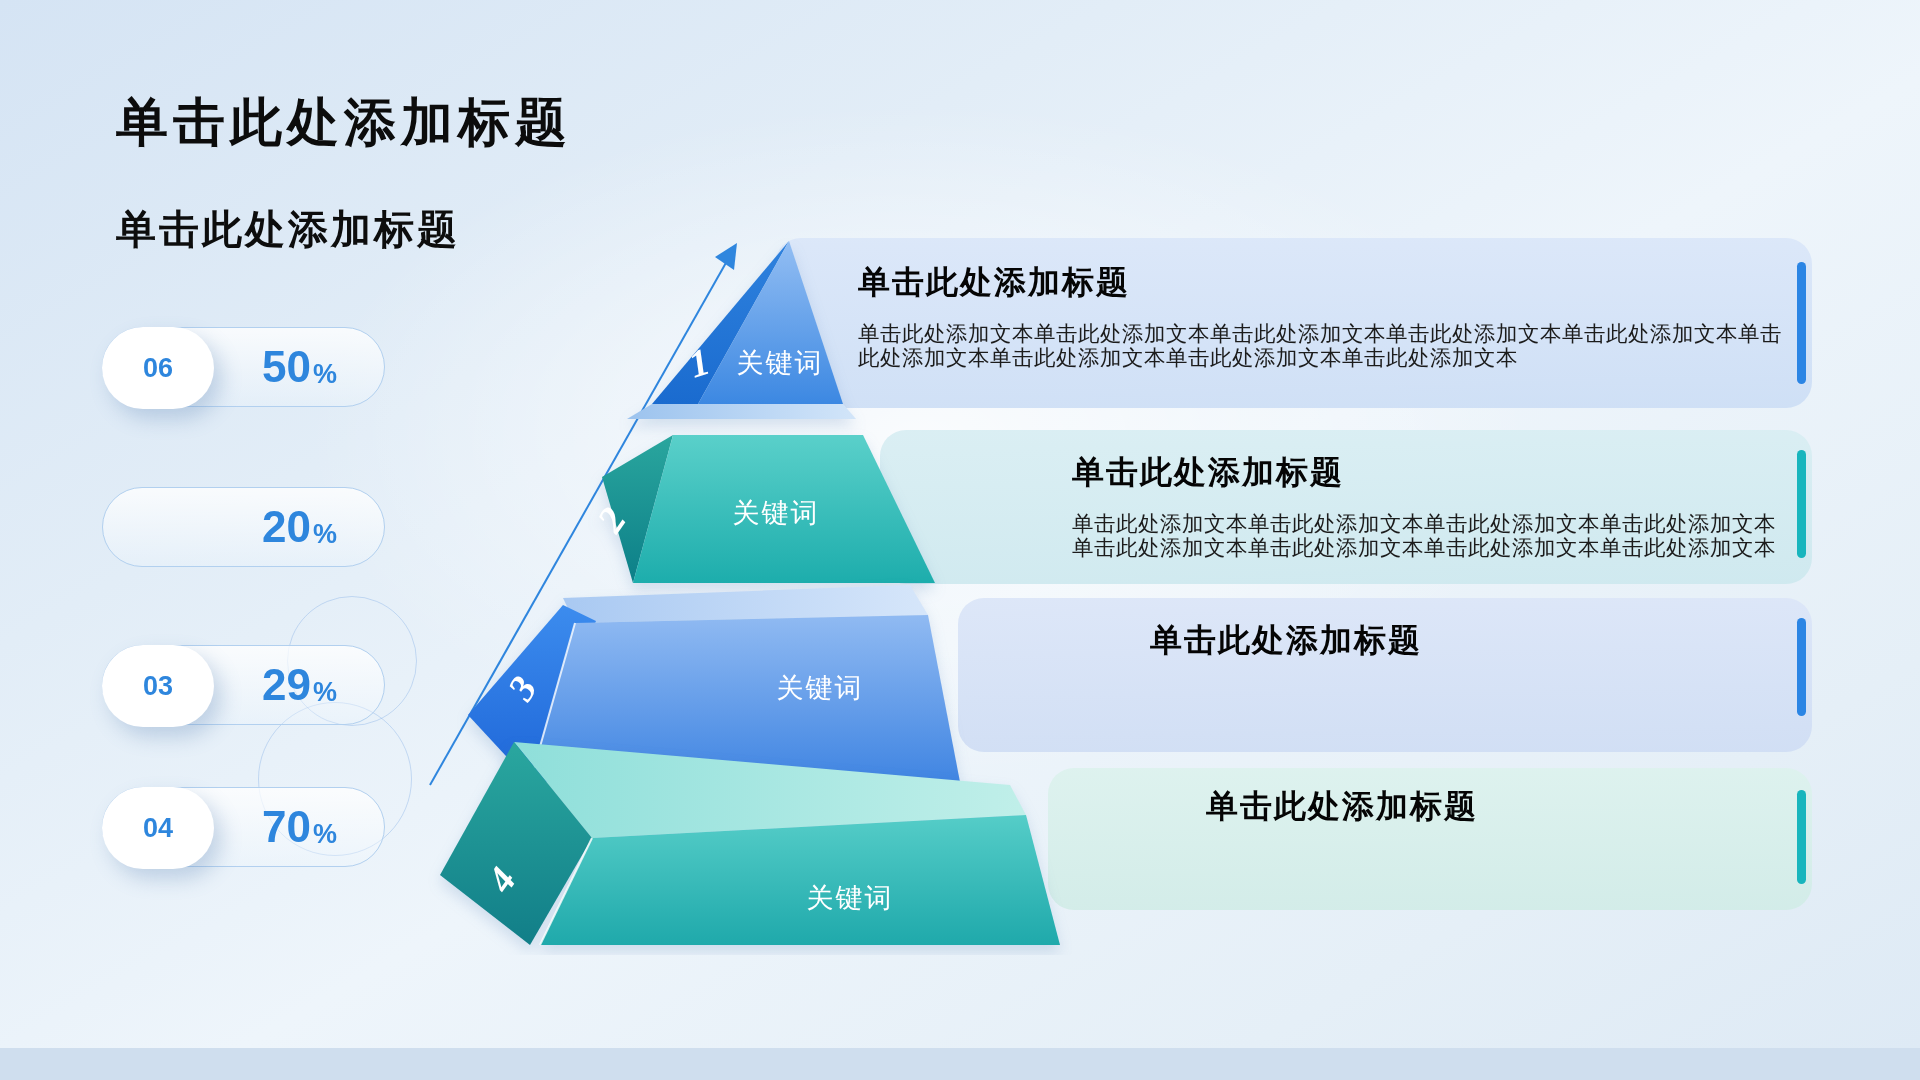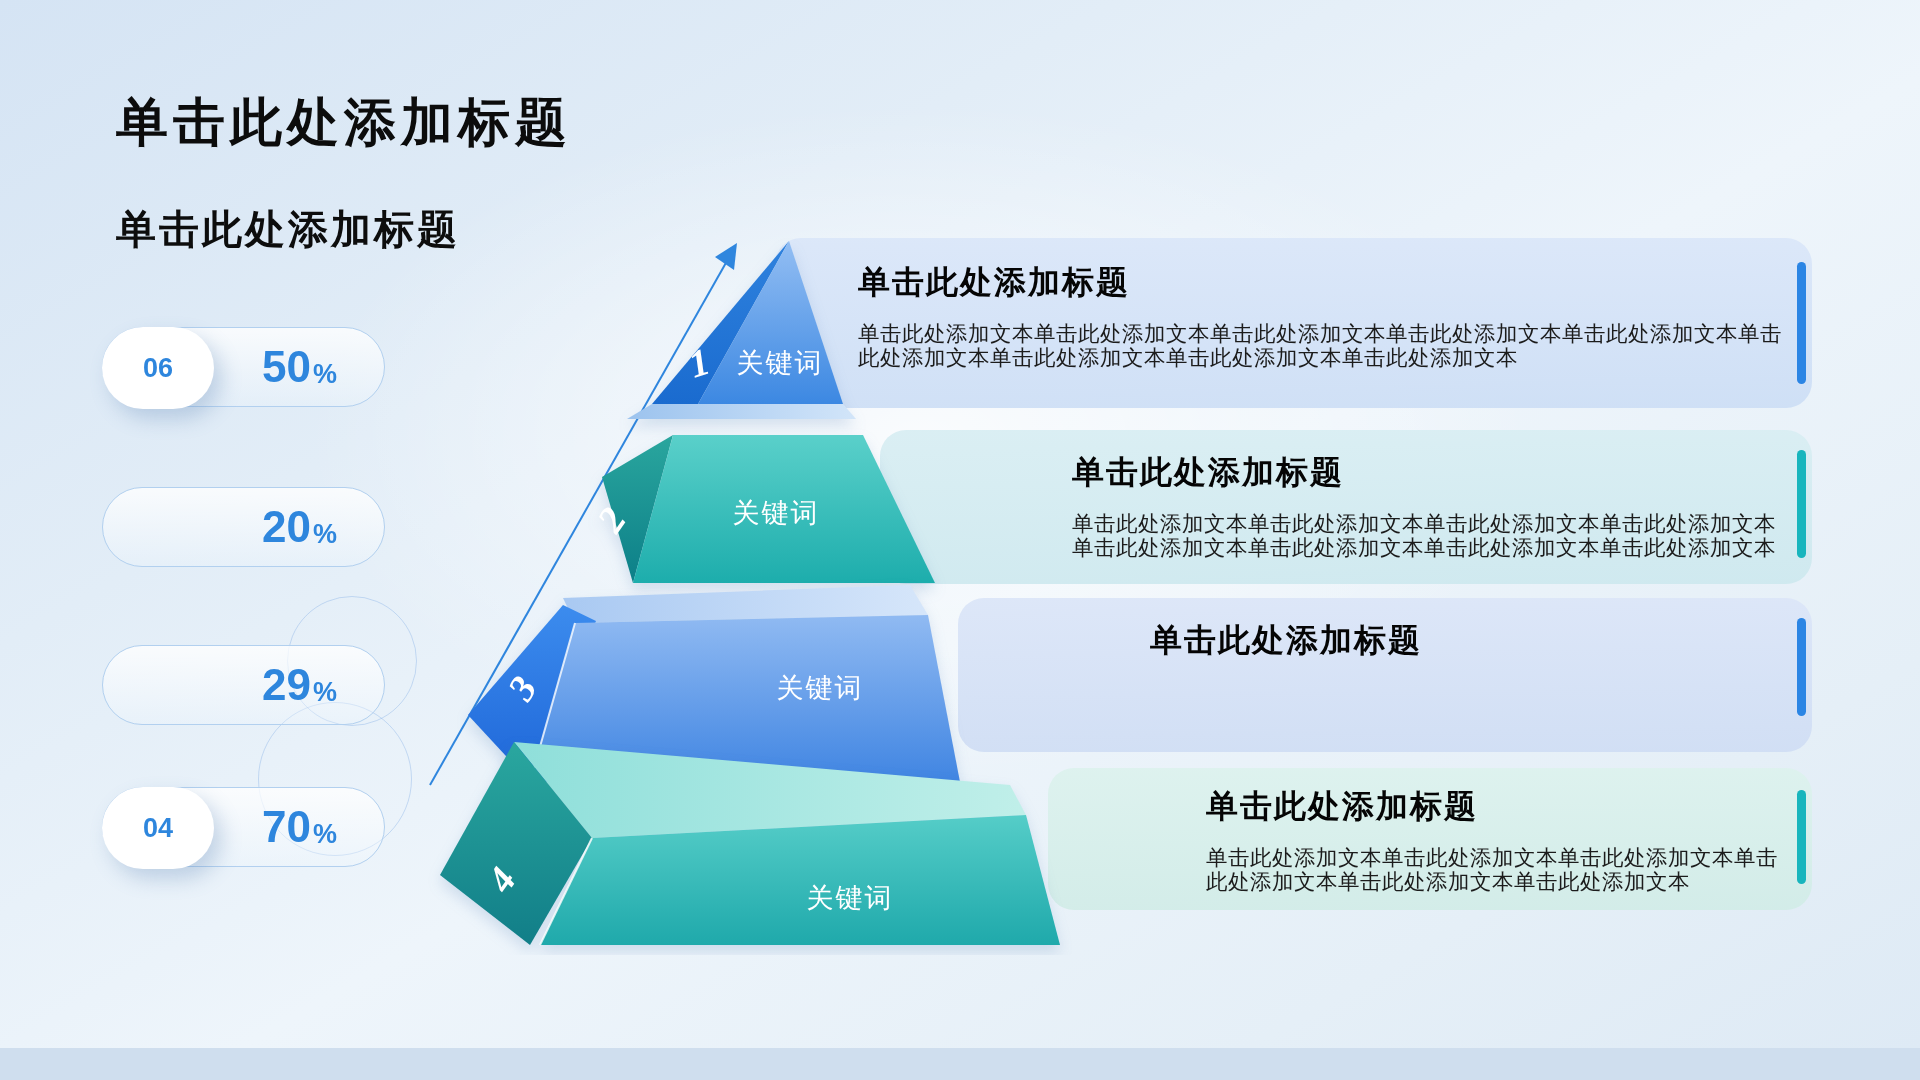--- a/index.html
+++ b/index.html
@@ -72,20 +72,23 @@
         <span class="unit">%</span>
       </div>
   </div>
   <div class="pill p2">
     <div class="val">
         <span class="num">20</span>
         <span class="unit">%</span>
       </div>
   </div>
   <div class="pill p3">
+    <div class="badge">
+        <span>03</span>
+      </div>
     <div class="val">
         <span class="num">29</span>
         <span class="unit">%</span>
       </div>
   </div>
   <div class="pill p4">
     <div class="badge">
         <span>04</span>
       </div>
     <div class="val">
@@ -106,21 +109,20 @@
     <h3>单击此处添加标题</h3>
     <p>单击此处添加文本单击此处添加文本单击此处添加文本单击此处添加文本单击此处添加文本单击此处添加文本单击此处添加文本单击此处添加文本</p>
     <span class="bar"></span>
   </section>
   <section class="card c3">
     <h3>单击此处添加标题</h3>
     <span class="bar"></span>
   </section>
   <section class="card c4">
     <h3>单击此处添加标题</h3>
-    <p>单击此处添加文本单击此处添加文本单击此处添加文本单击此处添加文本单击此处添加文本单击此处添加文本</p>
     <span class="bar"></span>
   </section>
 
   <svg class="pyramid" viewBox="0 0 720 730">
     <defs>
       <linearGradient id="gL1F" x1="0" y1="0" x2="0" y2="1">
           <stop offset="0" stop-color="#93bef3"></stop>
           <stop offset="1" stop-color="#3c88e2"></stop>
         </linearGradient>
       <linearGradient id="gL1L" x1="0" y1="0" x2="0" y2="1">

